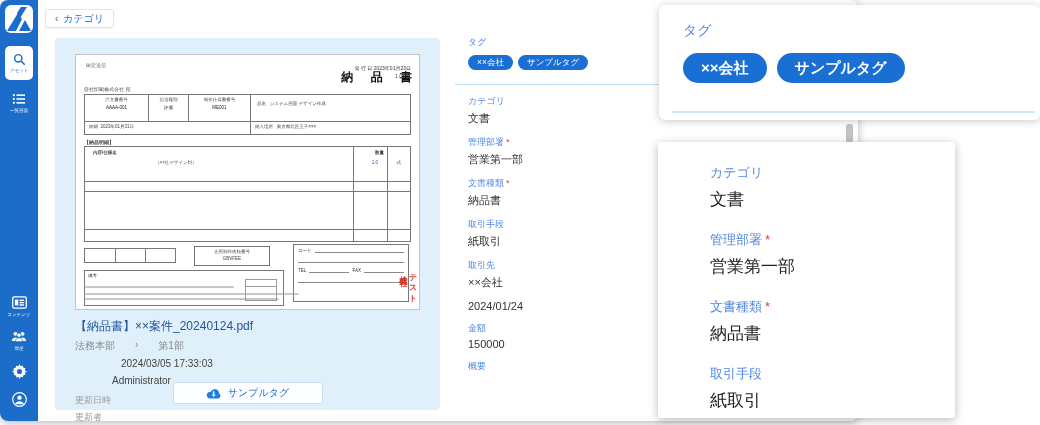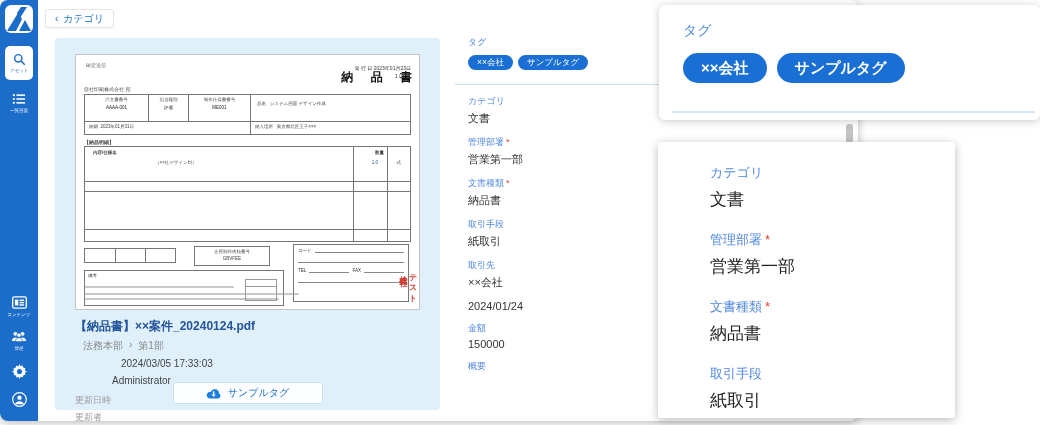--- a/index.html
+++ b/index.html
@@ -63,22 +63,22 @@
   .inkan { position:absolute; right:6px; bottom:4px; width:32px; height:22px; border:1px solid #999; }
   .inkan i { position:absolute; left:0; right:0; top:6px; height:1px; background:#999; }
   .right-box { right:10px; top:189px; width:116px; height:58px; border:1px solid #777; padding:3px 4px; }
   .rb-row { display:flex; align-items:flex-end; gap:3px; margin-bottom:5px; font-size:4.5px; color:#333; }
   .rb-line { flex:1; border-bottom:1px solid #888; height:5px; }
   .stamp { right:3px; top:214px; display:flex; gap:1px; color:#cf3b2f; font-weight:bold; font-size:8px;
            line-height:1.05; }
   .stamp span { writing-mode:vertical-rl; letter-spacing:1px; }
   .note-bar { position:absolute; height:2px; background:#9a9a9a; opacity:.55; border-radius:1px; }
 
-  .file-title { position:absolute; left:20px; top:280px; font-size:12px; font-weight:bold; color:#24549c; }
-  .crumb { position:absolute; left:28px; top:301px; font-size:10px; color:#888; display:flex; gap:6px; }
+  .file-title { position:absolute; left:20px; top:280px; font-size:12px; font-weight:normal; color:#24549c; }
+  .crumb { position:absolute; left:20px; top:301px; font-size:10px; color:#888; display:flex; gap:20px; }
   .meta-row { position:absolute; left:20px; font-size:10px; color:#444; display:flex; gap:10px; }
   .meta-row .k { color:#9a9a9a; font-size:9px;margin-top:36px; }
   .dl-btn { position:absolute; left:50%; transform:translateX(-50%); top:344px; width:150px; height:22px;
             background:#fdfeff; border:1px solid #c8e0f5; border-radius:3px; color:#1a6fd4; font-size:10px;
             display:flex; align-items:center; justify-content:center; gap:7px; cursor:pointer; }
 
   
   .meta-col { position:absolute; left:468px; top:36px; width:186px; }
   .f-label { font-size:9px; color:#4f87e3; margin-bottom:3px; }
   .f-label .req { color:#e23d32; margin-left:2px; }

